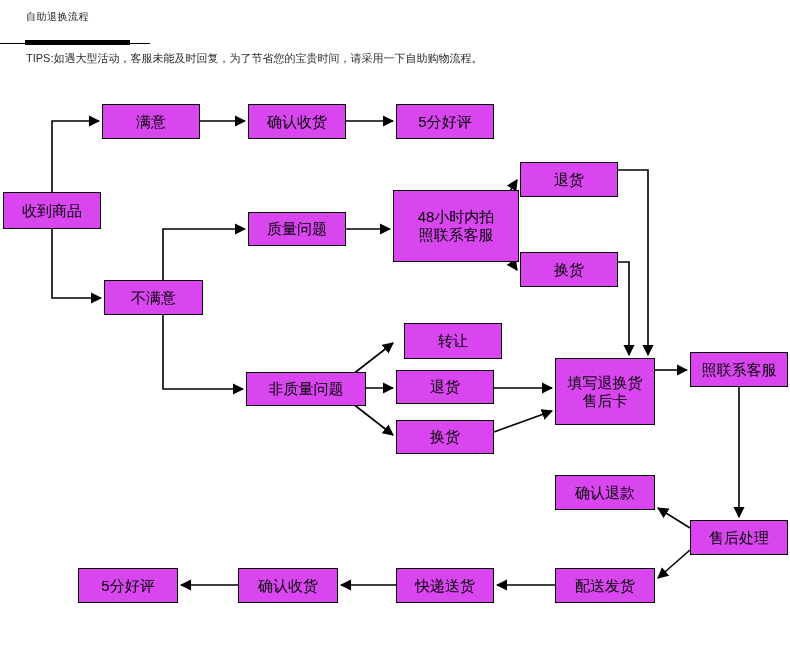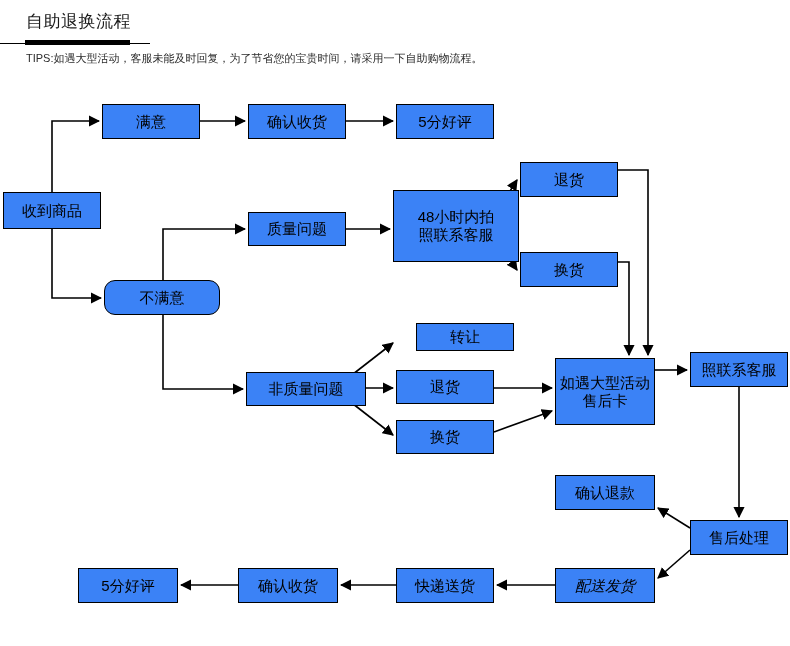--- a/index.html
+++ b/index.html
@@ -13,21 +13,21 @@
     position: relative;
     font-family: "Liberation Sans", "DejaVu Sans", sans-serif;
     color: #000000;
     overflow: hidden;
   }
 
   #page-title {
     position: absolute;
     left: 26px;
     top: 10px;
-    font-size: 17px;
+    font-size: 10px;
     letter-spacing: 0.5px;
     color: #1a1a1a;
     white-space: nowrap;
   }
 
   .rule-thin {
     position: absolute;
     left: 0px;
     top: 43px;
     width: 150px;
@@ -57,21 +57,21 @@
     left: 0;
     top: 0;
     width: 790px;
     height: 646px;
   }
 
   .node {
     position: absolute;
     box-sizing: border-box;
     border: 1.6px solid #000000;
-    background: #3b82f6;
+    background: #d946ef;
     display: flex;
     align-items: center;
     justify-content: center;
     text-align: center;
     font-size: 15px;
     line-height: 1.18;
     color: #000000;
     white-space: pre-line;
     z-index: 2;
   }
@@ -137,31 +137,31 @@
     <path d="M 396 585 L 341 585"></path>
 
     <path d="M 238 585 L 181 585"></path>
   </g>
 </svg>
 
 <div class="node" style="left: 3px; top: 192px; width: 98px; height: 37px;"><span>收到商品</span></div>
 <div class="node" style="left: 102px; top: 104px; width: 98px; height: 35px;"><span>满意</span></div>
 <div class="node" style="left: 248px; top: 104px; width: 98px; height: 35px;"><span>确认收货</span></div>
 <div class="node" style="left: 396px; top: 104px; width: 98px; height: 35px;"><span>5分好评</span></div>
-<div class="node" style="left: 104px; top: 280px; width: 116px; height: 35px; border-radius: 11px;"><span>不满意</span></div>
+<div class="node" style="left: 104px; top: 280px; width: 99px; height: 35px;"><span>不满意</span></div>
 <div class="node" style="left: 248px; top: 212px; width: 98px; height: 34px;"><span>质量问题</span></div>
 <div class="node" style="left: 393px; top: 190px; width: 126px; height: 72px;"><span>48小时内拍
 照联系客服</span></div>
 <div class="node" style="left: 520px; top: 162px; width: 98px; height: 35px;"><span>退货</span></div>
 <div class="node" style="left: 520px; top: 252px; width: 98px; height: 35px;"><span>换货</span></div>
 <div class="node" style="left: 246px; top: 372px; width: 120px; height: 34px;"><span>非质量问题</span></div>
-<div class="node" style="left: 416px; top: 323px; width: 98px; height: 28px;"><span>转让</span></div>
+<div class="node" style="left: 404px; top: 323px; width: 98px; height: 36px;"><span>转让</span></div>
 <div class="node" style="left: 396px; top: 370px; width: 98px; height: 34px;"><span>退货</span></div>
 <div class="node" style="left: 396px; top: 420px; width: 98px; height: 34px;"><span>换货</span></div>
-<div class="node" style="left: 555px; top: 358px; width: 100px; height: 67px;"><span>如遇大型活动
+<div class="node" style="left: 555px; top: 358px; width: 100px; height: 67px;"><span>填写退换货
 售后卡</span></div>
 <div class="node" style="left: 690px; top: 352px; width: 98px; height: 35px;"><span>照联系客服</span></div>
 <div class="node" style="left: 555px; top: 475px; width: 100px; height: 35px;"><span>确认退款</span></div>
 <div class="node" style="left: 690px; top: 520px; width: 98px; height: 35px;"><span>售后处理</span></div>
-<div class="node" style="left: 555px; top: 568px; width: 100px; height: 35px; font-style: italic;"><span>配送发货</span></div>
+<div class="node" style="left: 555px; top: 568px; width: 100px; height: 35px;"><span>配送发货</span></div>
 <div class="node" style="left: 396px; top: 568px; width: 98px; height: 35px;"><span>快递送货</span></div>
 <div class="node" style="left: 238px; top: 568px; width: 100px; height: 35px;"><span>确认收货</span></div>
 <div class="node" style="left: 78px; top: 568px; width: 100px; height: 35px;"><span>5分好评</span></div>
 
 </body></html>

